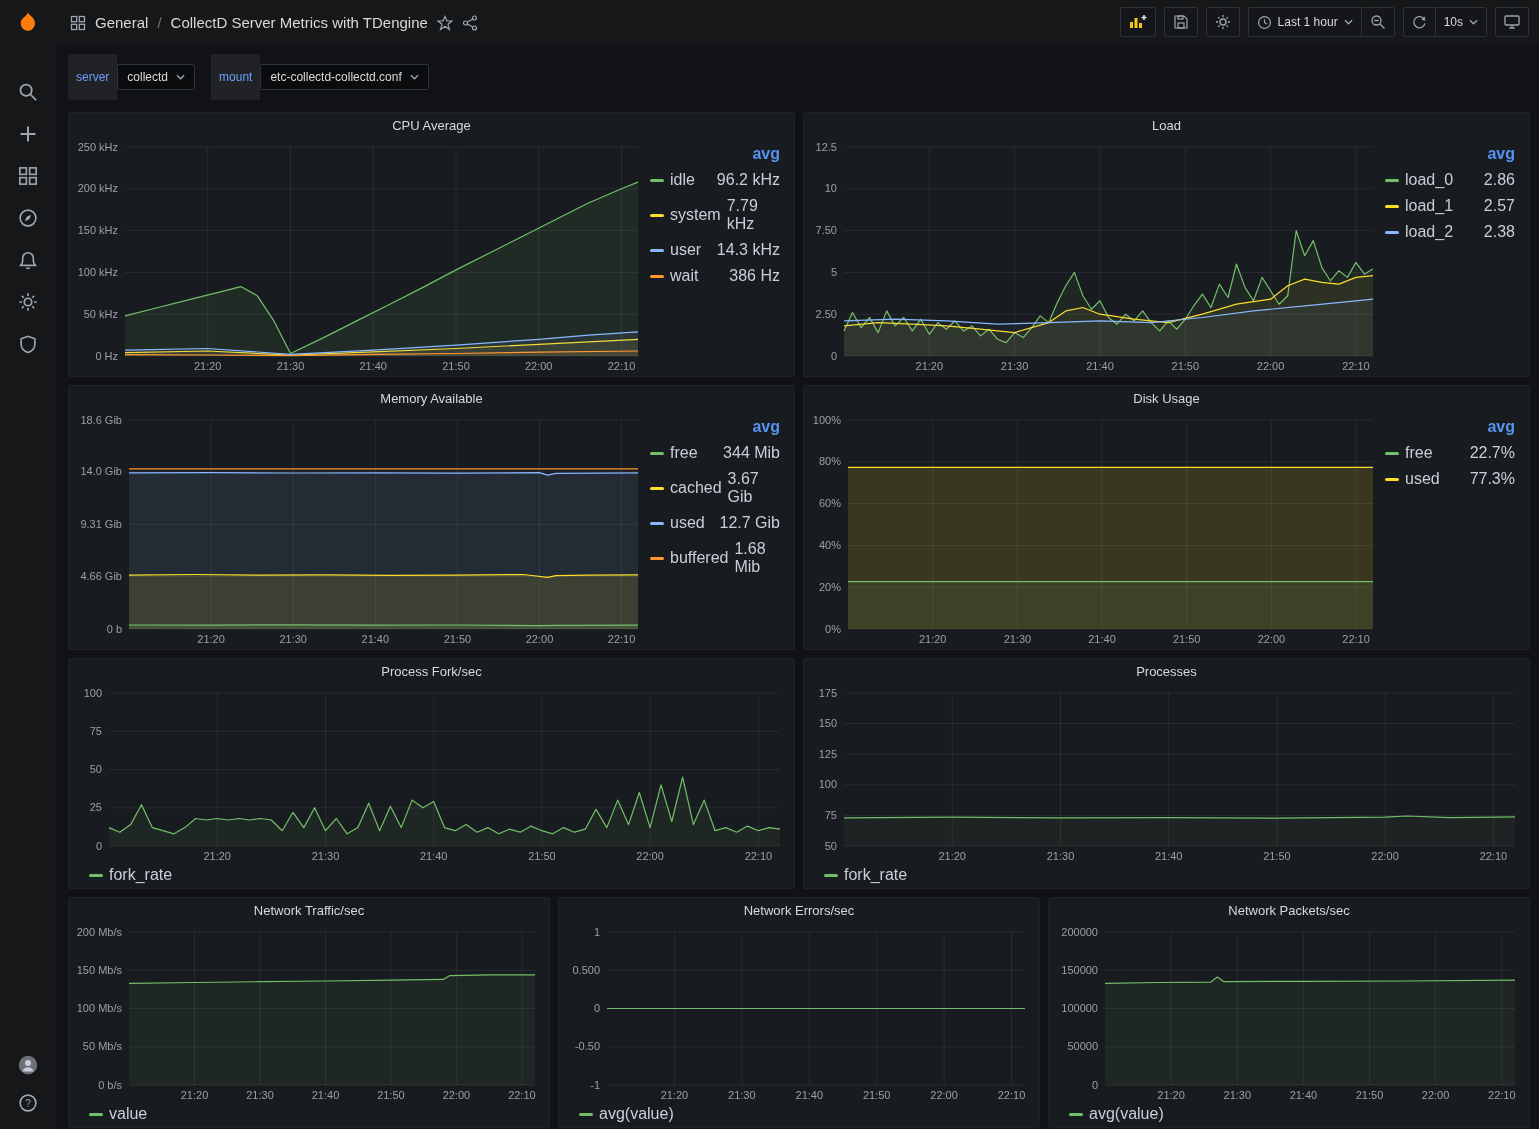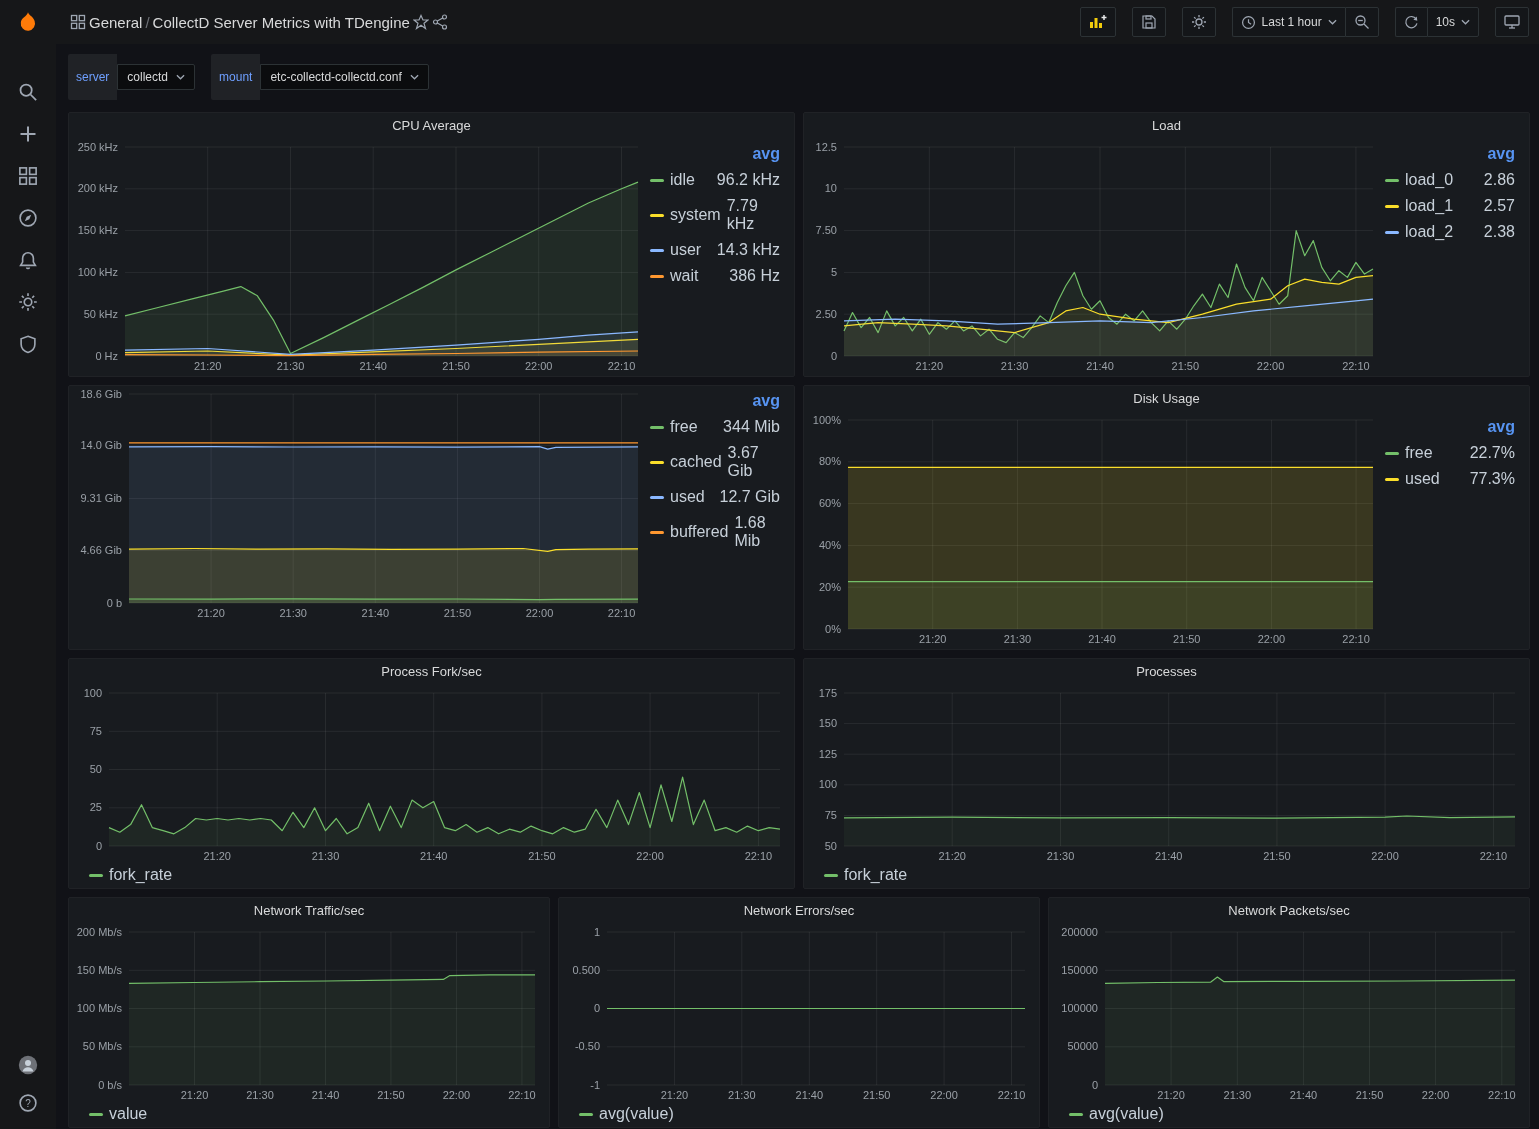--- a/index.html
+++ b/index.html
@@ -8,26 +8,26 @@
   .app{display:flex;width:100%;height:100%}
   
   .sidebar{width:56px;background:#161719;display:flex;flex-direction:column;align-items:center;padding:10px 0;flex-shrink:0}
   .side-logo{margin-bottom:46px;cursor:pointer}
   .side-icons{display:flex;flex-direction:column;gap:22px;color:#9fa7b3}
   .side-bottom{margin-top:auto;display:flex;flex-direction:column;gap:18px;color:#9fa7b3;align-items:center;padding-bottom:6px}
   .sicon{width:20px;height:20px;cursor:pointer}
   
   .main{flex:1;display:flex;flex-direction:column;min-width:0}
   .topnav{height:44px;display:flex;align-items:center;padding:0 10px 0 14px;background:#161719;flex-shrink:0}
-  .crumb{display:flex;align-items:flex-start;gap:3px;font-size:15px}
+  .crumb{display:flex;align-items:flex-end;gap:9px;font-size:15px}
   .crumb .sep{color:#6e7177}
   .crumb .section{cursor:pointer}
   .crumb .title{cursor:pointer}
   .mini-icon{width:16px;height:16px;color:#9fa7b3;cursor:pointer}
-  .nav-actions{margin-left:auto;display:flex;align-items:flex-start;gap:16px}
+  .nav-actions{margin-left:auto;display:flex;align-items:flex-start;gap:8px}
   .btn{height:30px;min-width:32px;display:flex;align-items:center;justify-content:center;gap:6px;
        background:#141619;border:1px solid #2c3235;border-radius:2px;color:#9fa7b3;cursor:pointer;
        font-size:12px;padding:0 8px}
   .btn .lbl{color:#d8d9da}
   .btn-group{display:flex;align-items:stretch}
   .btn-group .btn{border-radius:0}
   .btn-group .btn:first-child{border-radius:2px 0 0 2px;border-right:none}
   .btn-group .btn:last-child{border-radius:0 2px 2px 0}
   
   .varbar{display:flex;align-items:center;gap:16px;padding:10px 0 12px 12px;flex-shrink:0}
@@ -344,20 +344,21 @@
                   <span class="lg-name">load_2</span>
                   <span class="lg-val">2.38</span>
                 </div>
               </div>
           </div>
         </section>
       </div>
 
       <div class="prow h265">
         <section class="panel">
+          <h2 class="ptitle">Memory Available</h2>
           <div class="pbody">
             <div class="chart">
                 <svg width="575" height="235">
                   <line class="grid" x1="56" y1="217.0" x2="565" y2="217.0"></line>
                   <text class="tick" x="49" y="220.5" text-anchor="end">0 b</text>
                   <line class="grid" x1="56" y1="164.6" x2="565" y2="164.6"></line>
                   <text class="tick" x="49" y="168.1" text-anchor="end">4.66 Gib</text>
                   <line class="grid" x1="56" y1="112.4" x2="565" y2="112.4"></line>
                   <text class="tick" x="49" y="115.9" text-anchor="end">9.31 Gib</text>
                   <line class="grid" x1="56" y1="59.7" x2="565" y2="59.7"></line>

